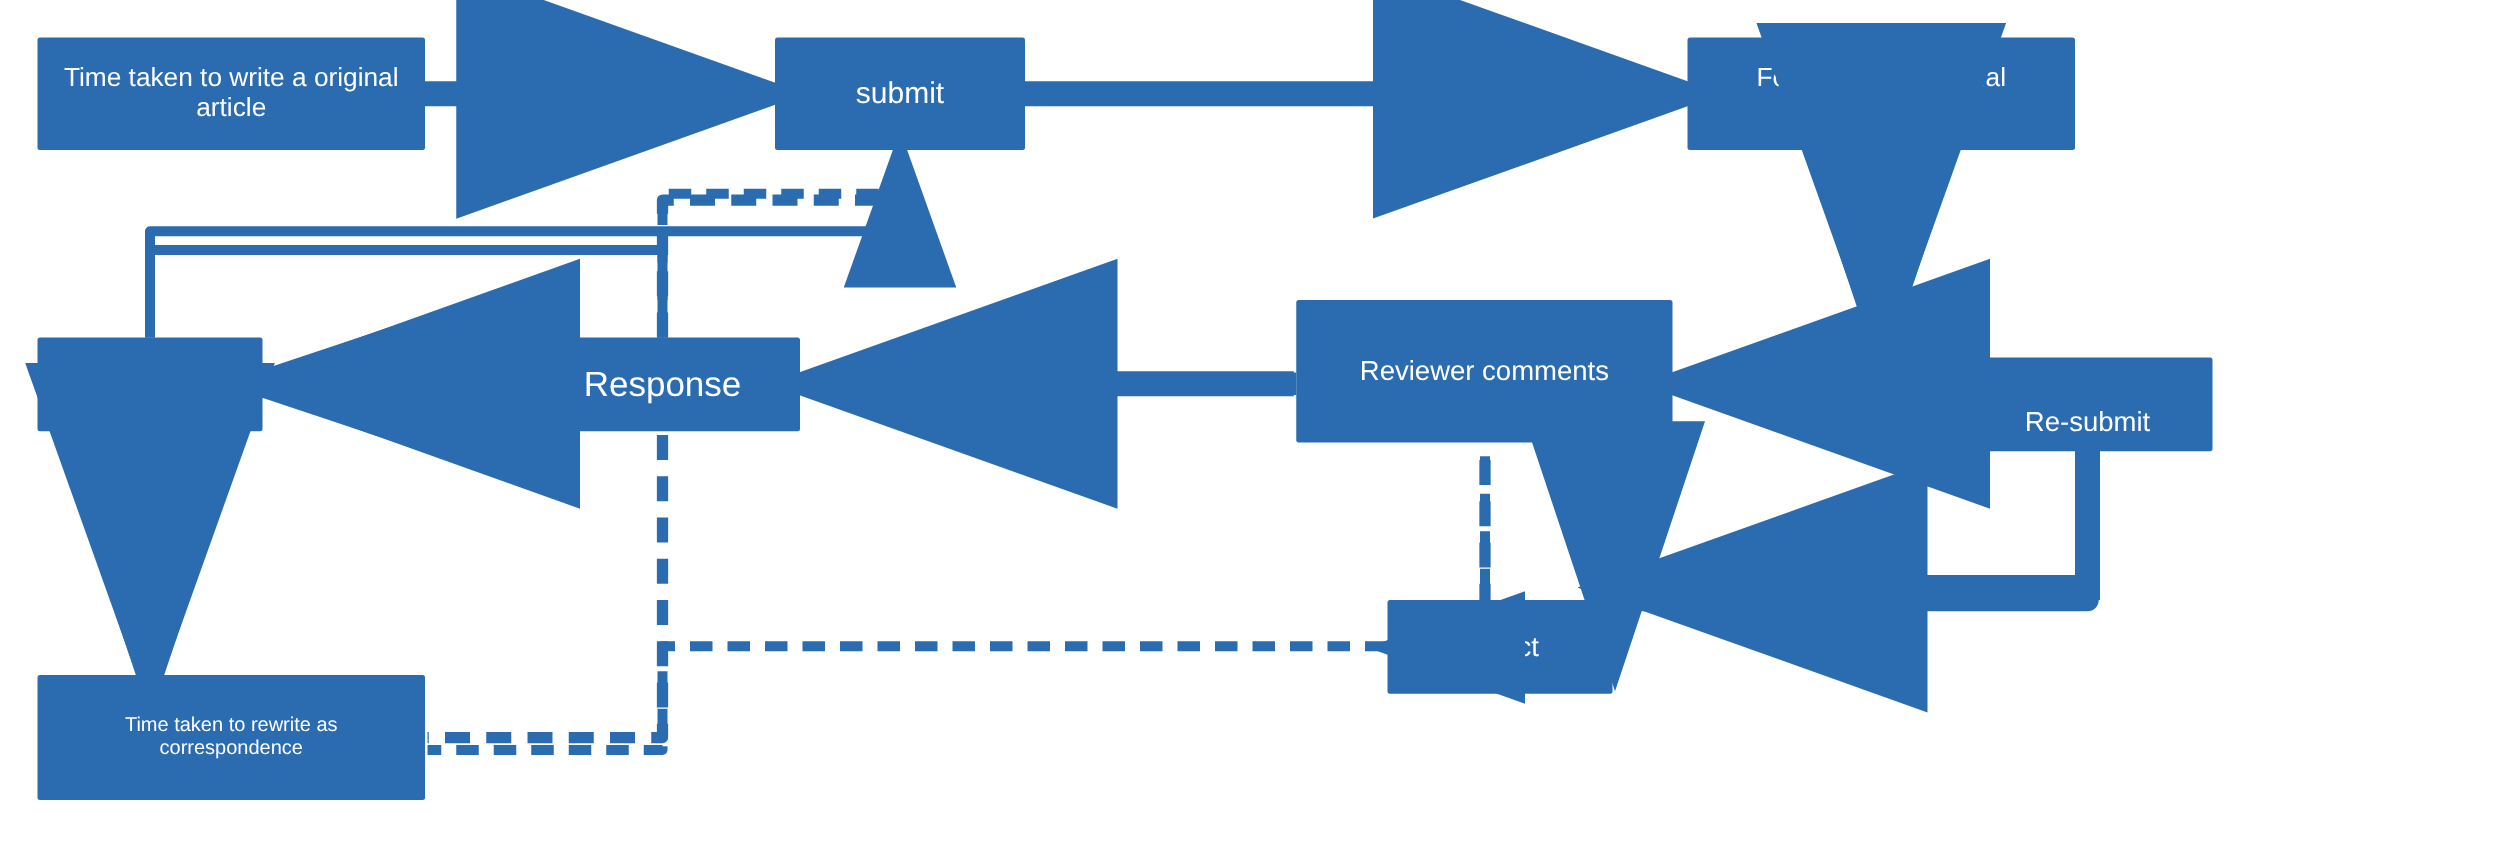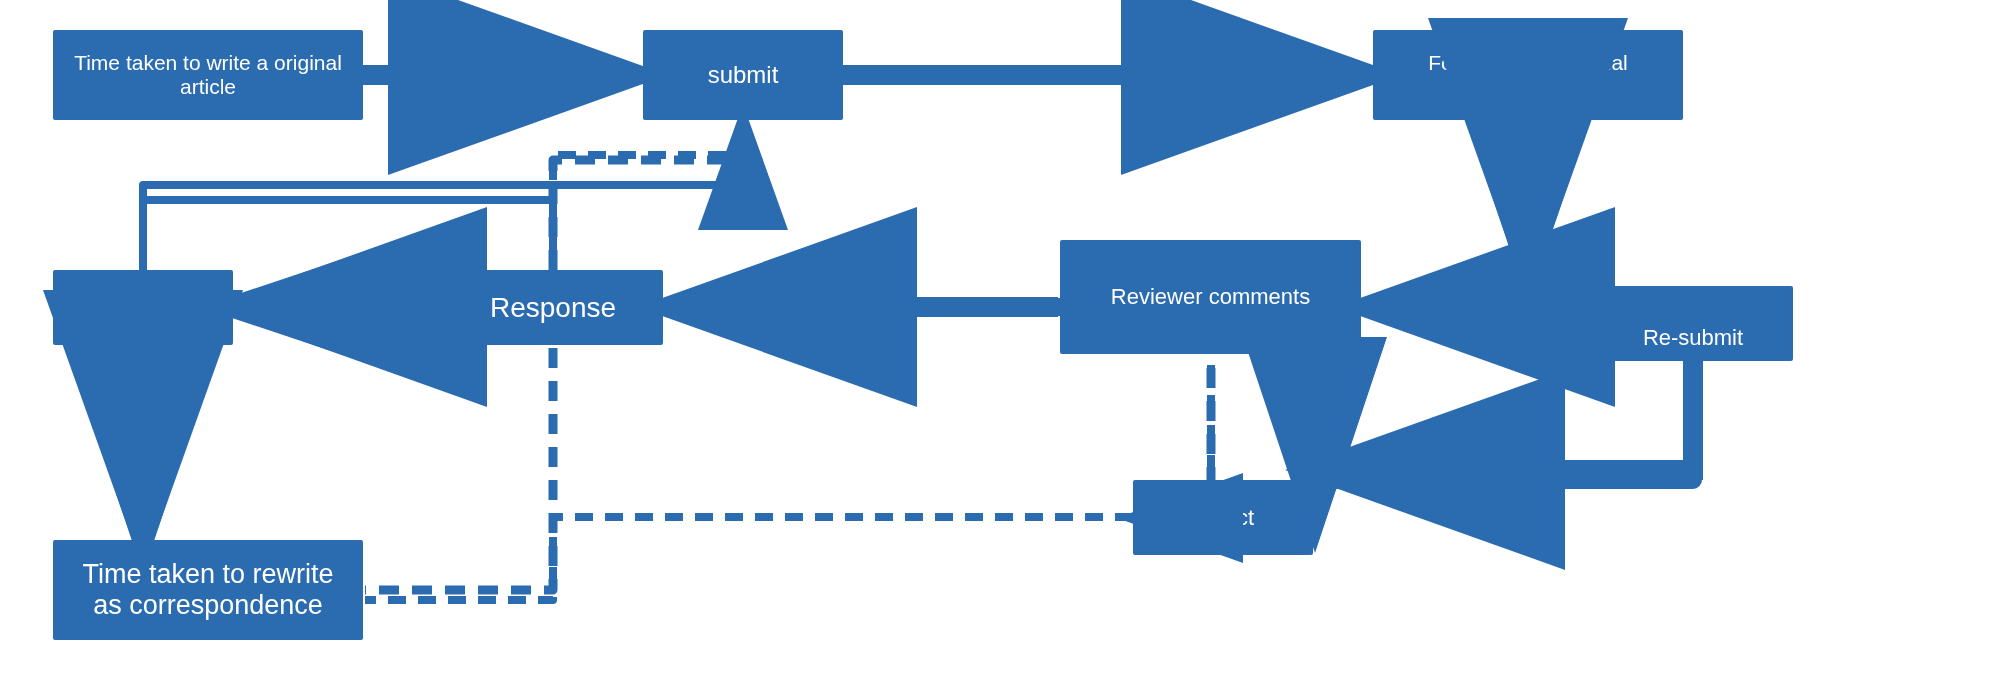--- a/index.html
+++ b/index.html
@@ -9,21 +9,20 @@
       background: #fff;
       font-family: Arial, sans-serif;
       position: relative;
       overflow: hidden;
     }
 
     .flowchart {
       position: relative;
       width: 1756px;
       height: 692px;
-      margin-left: 23px;
     }
 
     .box {
       position: absolute;
       background: #2b6cb0;
       color: #fff;
       font-size: 22px;
       font-weight: 500;
       display: flex;
       align-items: center;
@@ -75,21 +74,21 @@
   </div>
 
   <div class="box" style="left:1570px; top:286px; width:200px; height:75px; font-size:22px;align-items:flex-end;">
     <span>Re-submit</span>
   </div>
 
   <div class="box" style="left:1110px; top:480px; width:180px; height:75px; font-size:22px;">
     <span>Reject</span>
   </div>
 
-  <div class="box" style="left:30px; top:540px; width:310px; height:100px; font-size:27px;">
+  <div class="box" style="left:30px; top:540px; width:310px; height:100px; font-size:16px;">
     <span>Time taken to rewrite as correspondence</span>
   </div>
 
   <svg class="arrows-svg">
     <defs>
 
       <marker id="arrowhead" markerWidth="12" markerHeight="8" refX="10" refY="4" orient="auto">
         <polygon points="0 0, 12 4, 0 8" fill="#2b6cb0"></polygon>
       </marker>
 

